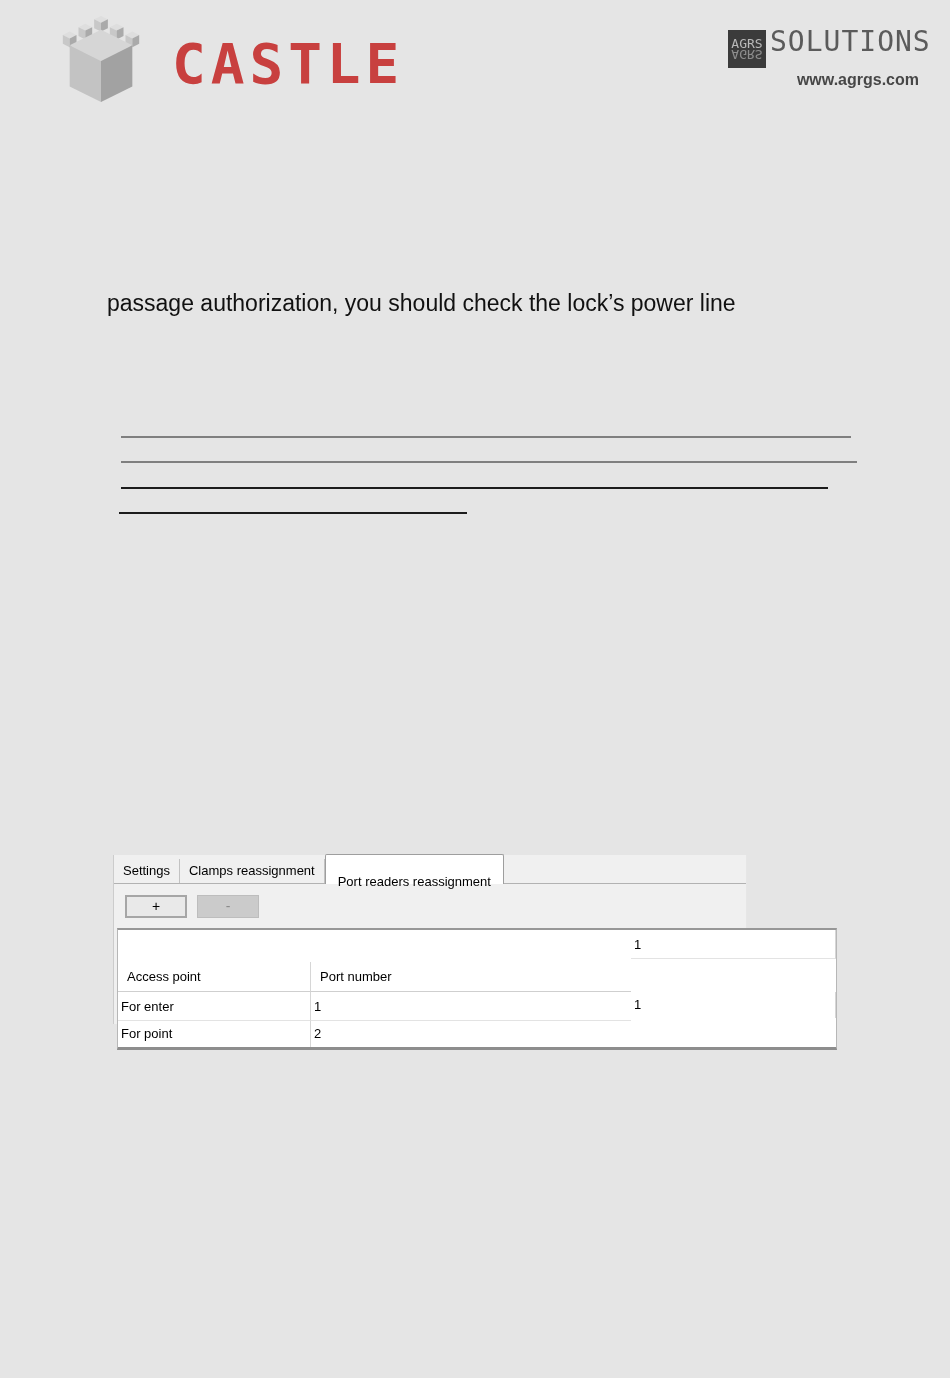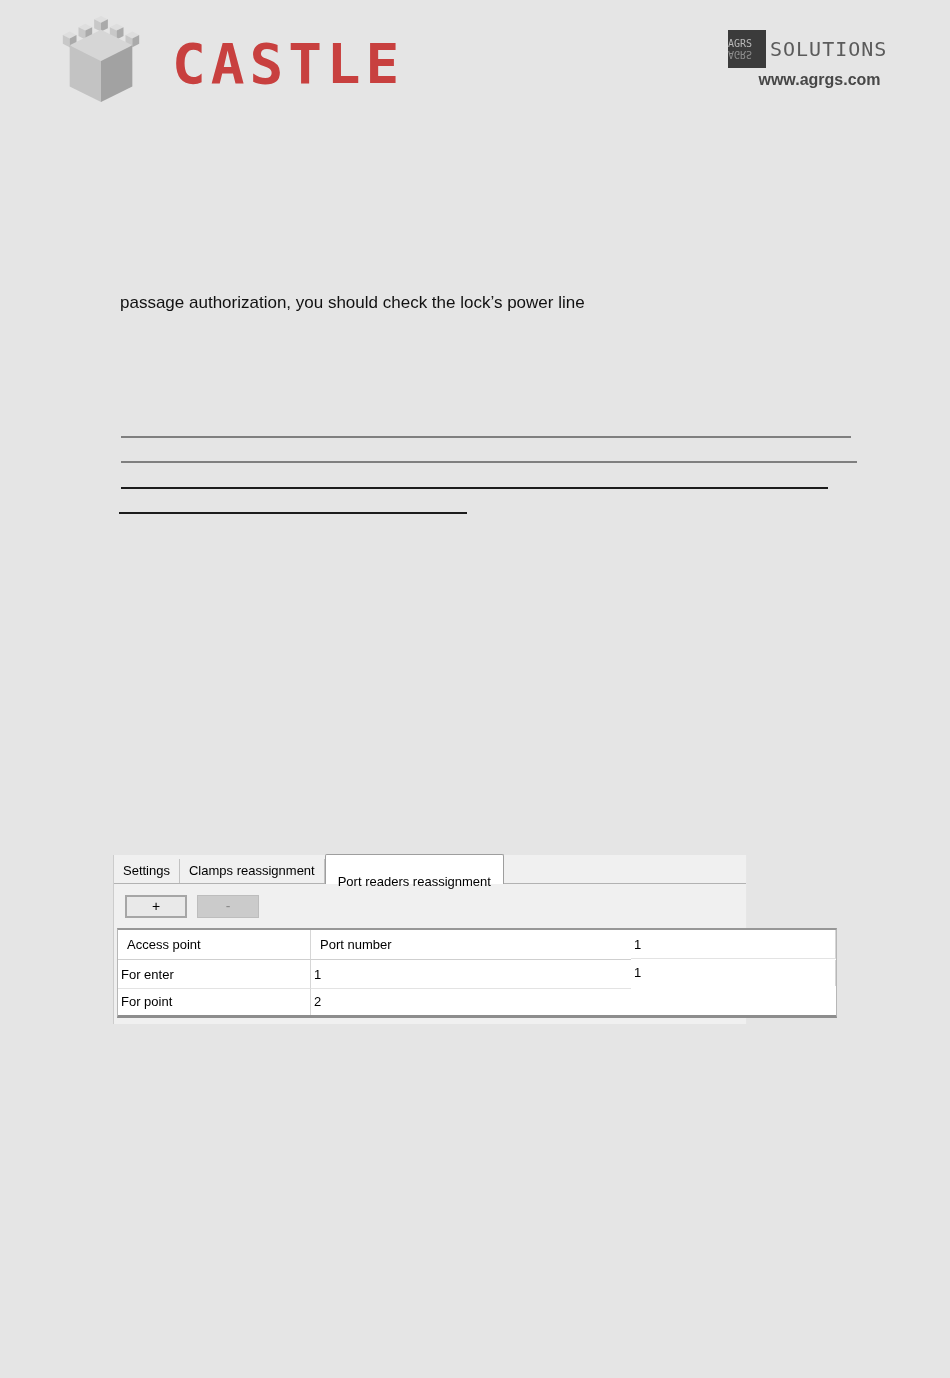--- a/index.html
+++ b/index.html
@@ -14,39 +14,39 @@
   .castle-logo { position:absolute; left:52px; top:12px; width:360px; height:95px; }
   .castle-icon { position:absolute; left:0; top:0; width:98px; height:94px; }
   .castle-wordmark {
     position:absolute; left:120px; top:22px;
     font-family:"DejaVu Sans Mono", monospace; font-weight:bold;
     font-size:56px; letter-spacing:5px; line-height:60px;
   }
   .agrs-logo { position:absolute; left:720px; top:25px; width:205px; height:70px; }
   .agrs-badge {
     position:absolute; left:8px; top:5px; width:38px; height:38px;
-    background:#3b3b3b; color:#b9b9b9; 
-    font-family:"DejaVu Sans Mono", monospace; font-size:10px; line-height:11px;
+    background:#3b3b3b; color:#b9b9b9; text-align:center;
+    font-family:"DejaVu Sans Mono", monospace; font-size:13px; line-height:11px;
     padding-top:8px; letter-spacing:0px; overflow:hidden;
   }
   .agrs-badge .mirror { display:block; transform:scaleY(-1); opacity:.65; }
   .agrs-wordmark {
-    position:absolute; left:50px; top:12px; width:150px;
-    font-family:"DejaVu Sans Mono", monospace; font-size:20px;
+    position:absolute; left:50px; top:0; width:150px;
+    font-family:"DejaVu Sans Mono", monospace; font-size:28px;
     letter-spacing:1px; color:#5b5b5b; font-weight:normal;
   }
   .agrs-site {
-    position:absolute; right:6px; top:46px; width:199px; text-align:center;
+    position:absolute; right:6px; top:46px; width:199px; text-align:right;
     font-size:16px; font-weight:bold; color:#474747;
   }
 
   
   .paragraph {
-    position:absolute; left:120px; top:292px; width:700px;
-    font-size:17px; line-height:22px; color:#111;
+    position:absolute; left:107px; top:292px; width:700px;
+    font-size:23px; line-height:22px; color:#111;
   }
 
   
   .rule { position:absolute; height:2px; }
   .rule-1 { left:121px; top:436px; width:730px; background:#7f7f7f; }
   .rule-2 { left:121px; top:461px; width:736px; background:#7f7f7f; }
   .rule-3 { left:121px; top:487px; width:707px; background:#1c1c1c; }
   .rule-4 { left:119px; top:512px; width:348px; background:#1c1c1c; }
 
   
@@ -78,21 +78,21 @@
 
   .grid {
     position:absolute; left:3px; top:73px; width:720px;
     background:#ffffff;
     border-top:2px solid #979797; border-left:1px solid #b7b7b7;
     border-right:1px solid #b7b7b7; border-bottom:3px solid #8d8d8d;
     display:grid; grid-template-columns:193px 320px 1fr;
   }
   .cell { overflow:hidden; white-space:nowrap; }
   .cell.c0, .cell.c1 { border-right:1px solid #d6d6d6; }
-  .hcell { height:30px; line-height:30px; padding-left:9px; border-bottom:1px solid #cfcfcf; }
+  .hcell { height:30px; line-height:30px; padding-left:9px; border-bottom:1px solid #cfcfcf;margin-top:32px; }
   .rcell { height:29px; line-height:29px; padding-left:3px; }
   .row1 .rcell { border-bottom:1px solid #e3e3e3; }
   .row2 .rcell { height:26px; line-height:26px; }
 </style>
 </head>
 <body>
 
 <div class="page">
 
   <div class="castle-logo">

